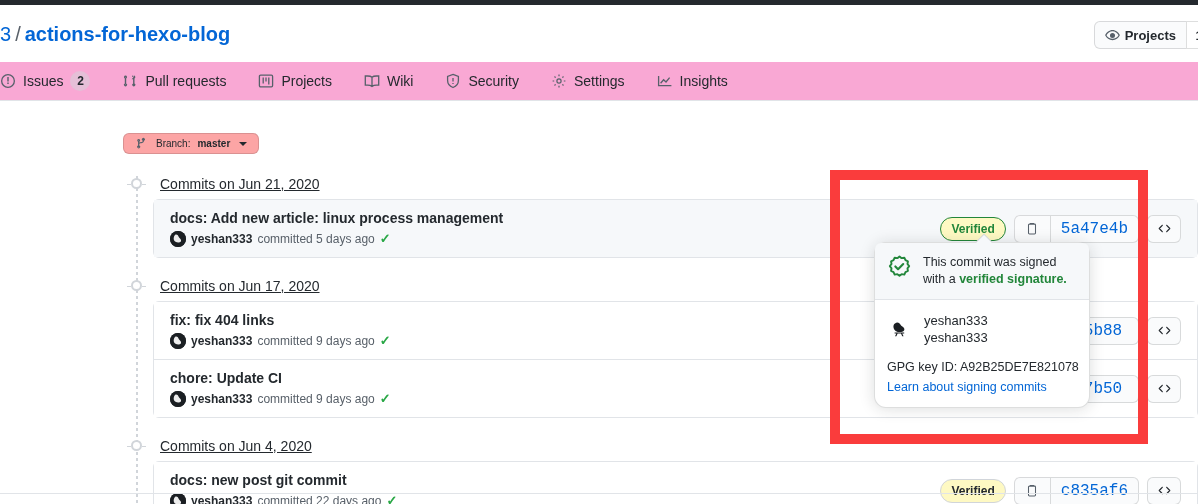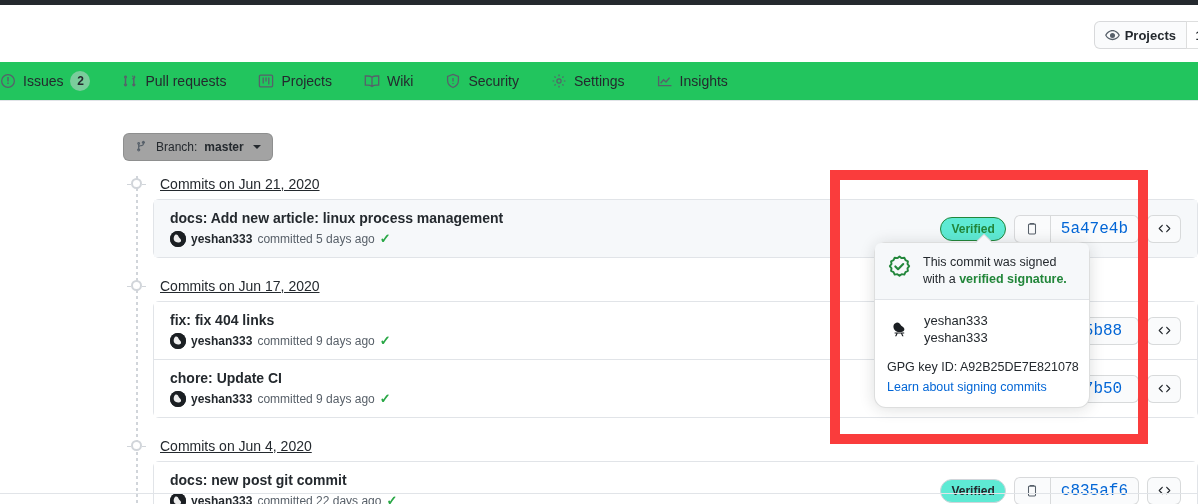--- a/index.html
+++ b/index.html
@@ -53,21 +53,21 @@
     background: #fff;
     border: 1px solid rgba(27,31,35,0.15);
     border-radius: 0 6px 6px 0;
     font-size: 13px; font-weight: 600; color: #24292e;
   }
 
   
   .repo-nav {
     position: absolute; left: 0; top: 62px; width: 1198px; height: 39px;
     border-bottom: 1px solid #e1e4e8;
-    background: #22c55e;
+    background: #f9a8d4;
     display: flex; align-items: center;
   }
   .nav-item {
     display: flex; align-items: center; gap: 7px;
     height: 38px; padding: 0 16px;
     font-size: 14px; color: #24292e; white-space: nowrap;
   }
   .nav-item:first-child { padding-left: 0; }
   .nav-badge {
     display: inline-flex; align-items: center; justify-content: center;
@@ -75,25 +75,25 @@
     background: rgba(209,213,218,0.5);
     border-radius: 10px;
     font-size: 12px; font-weight: 600; color: #24292e;
   }
   .ico { display: inline-flex; align-items: center; color: #57606a; flex: 0 0 auto; }
 
   
   .branch-btn {
     position: absolute; left: 123px; top: 133px;
     display: flex; align-items: center; gap: 7px;
-    height: 28px; padding: 0 11px;
-    background: #a3a3a3;
+    height: 21px; padding: 0 11px;
+    background: #fca5a5;
     border: 1px solid rgba(27,31,35,0.15);
     border-radius: 6px;
-    font-size: 12px; color: #24292e; white-space: nowrap;
+    font-size: 10px; color: #24292e; white-space: nowrap;
   }
   .branch-label { color: #24292e; }
   .branch-name { font-weight: 600; color: #24292e; }
   .caret {
     width: 0; height: 0; margin-left: 2px;
     border-left: 4px solid transparent;
     border-right: 4px solid transparent;
     border-top: 4px solid #24292e;
   }
 
@@ -151,21 +151,21 @@
     overflow: hidden;
   }
   .author { color: #24292e; font-weight: 600; }
   .check { color: #28a745; font-weight: 700; font-size: 13px; }
 
   .commit-right { display: flex; align-items: center; gap: 8px; flex: 0 0 auto; }
   .verified-badge {
     display: inline-flex; align-items: center; justify-content: center;
     height: 24px; padding: 0 10px;
     border: 1px solid #22863a; border-radius: 12px;
-    font-size: 12px; font-weight: 600; color: #22863a; background: #5eead4;
+    font-size: 12px; font-weight: 600; color: #22863a; background: #fef9c3;
     white-space: nowrap;
   }
   .verified-badge.neutral { border-color: #d1d5da; color: #24292e; }
 
   .sha-group { display: flex; align-items: stretch; height: 28px; }
   .copy-btn {
     display: flex; align-items: center; justify-content: center;
     width: 36px; height: 28px;
     background: #fafbfc; border: 1px solid rgba(27,31,35,0.15);
     border-right: none; border-radius: 6px 0 0 6px;
@@ -249,20 +249,23 @@
   }
 </style>
 </head>
 <body>
 
 <div id="root">
 
   <div class="topstrip"></div>
 
   <div class="repo-header">
+    <div class="repo-title">
+      <span class="repo-owner">3</span><span class="repo-slash">/</span><span class="repo-name">actions-for-hexo-blog</span>
+    </div>
 
     <div class="watch-group">
       <div class="watch-btn">
         <span class="ico">
           <svg width="15" height="15" viewBox="0 0 16 16" fill="currentColor" aria-hidden="true">
             <path d="M8 2c3.5 0 6.5 2.5 7.7 5.2a1 1 0 010 .8C14.5 10.6 11.5 13 8 13S1.5 10.6.3 8a1 1 0 010-.8C1.5 4.5 4.5 2 8 2zm0 1.5c-2.8 0-5.3 2-6.4 4.1C2.7 9.7 5.2 11.5 8 11.5s5.3-1.8 6.4-3.9C13.3 5.5 10.8 3.5 8 3.5zm0 1.8a2.7 2.7 0 110 5.4 2.7 2.7 0 010-5.4z"></path>
           </svg>
         </span>
         <span>Projects</span>
       </div>

